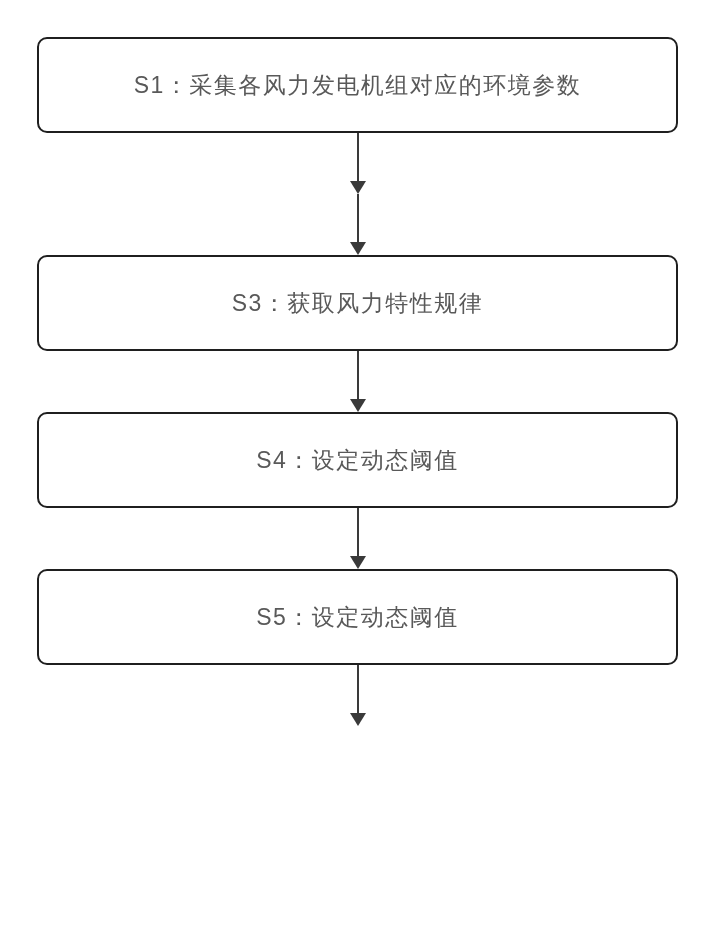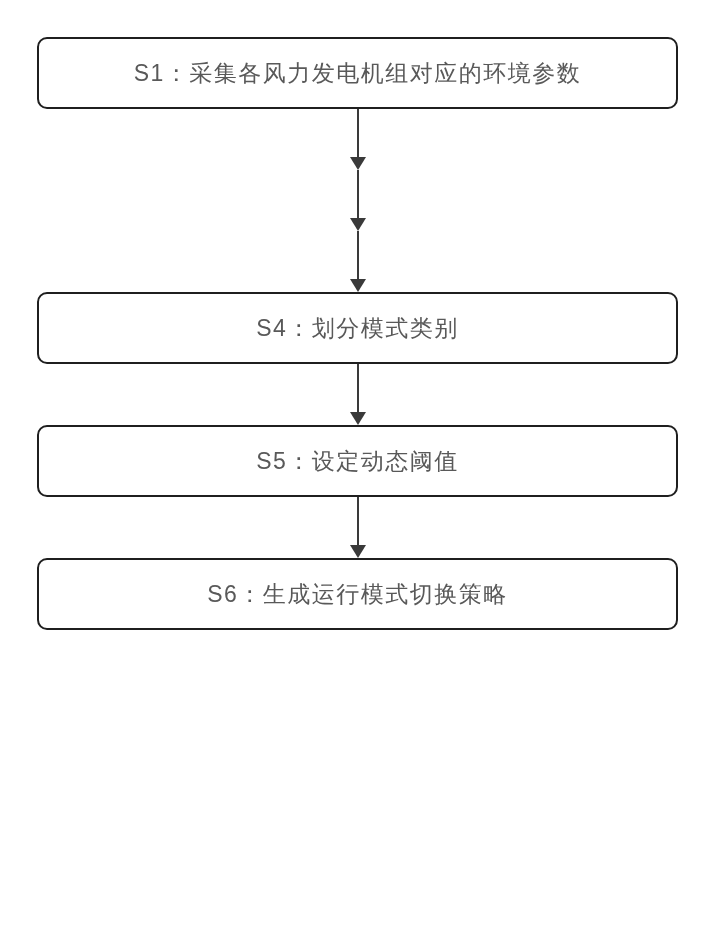--- a/index.html
+++ b/index.html
@@ -18,21 +18,21 @@
     width: 715px;
     height: 930px;
     padding-top: 37px;
     display: flex;
     flex-direction: column;
     align-items: center;
   }
   .step-box {
     box-sizing: border-box;
     width: 641px;
-    height: 72px;
+    height: 96px;
     background: #ffffff;
     border: 2px solid #1f1f1f;
     border-radius: 10px;
     display: flex;
     align-items: center;
     justify-content: center;
     flex: 0 0 auto;
   }
   .step-label {
     font-size: 23px;
@@ -73,41 +73,41 @@
     <div class="arrow-line"></div>
     <div class="arrow-head"></div>
   </div>
 
 
   <div class="arrow">
     <div class="arrow-line"></div>
     <div class="arrow-head"></div>
   </div>
 
+  <div class="step-box">
+    <span class="step-label">S3：获取风力特性规律</span>
+  </div>
 
   <div class="arrow">
     <div class="arrow-line"></div>
     <div class="arrow-head"></div>
   </div>
 
   <div class="step-box">
-    <span class="step-label">S4：划分模式类别</span>
+    <span class="step-label">S4：设定动态阈值</span>
   </div>
 
   <div class="arrow">
     <div class="arrow-line"></div>
     <div class="arrow-head"></div>
   </div>
 
   <div class="step-box">
     <span class="step-label">S5：设定动态阈值</span>
   </div>
 
   <div class="arrow">
     <div class="arrow-line"></div>
     <div class="arrow-head"></div>
   </div>
 
-  <div class="step-box">
-    <span class="step-label">S6：生成运行模式切换策略</span>
-  </div>
 
 </div>
 
 </body></html>

